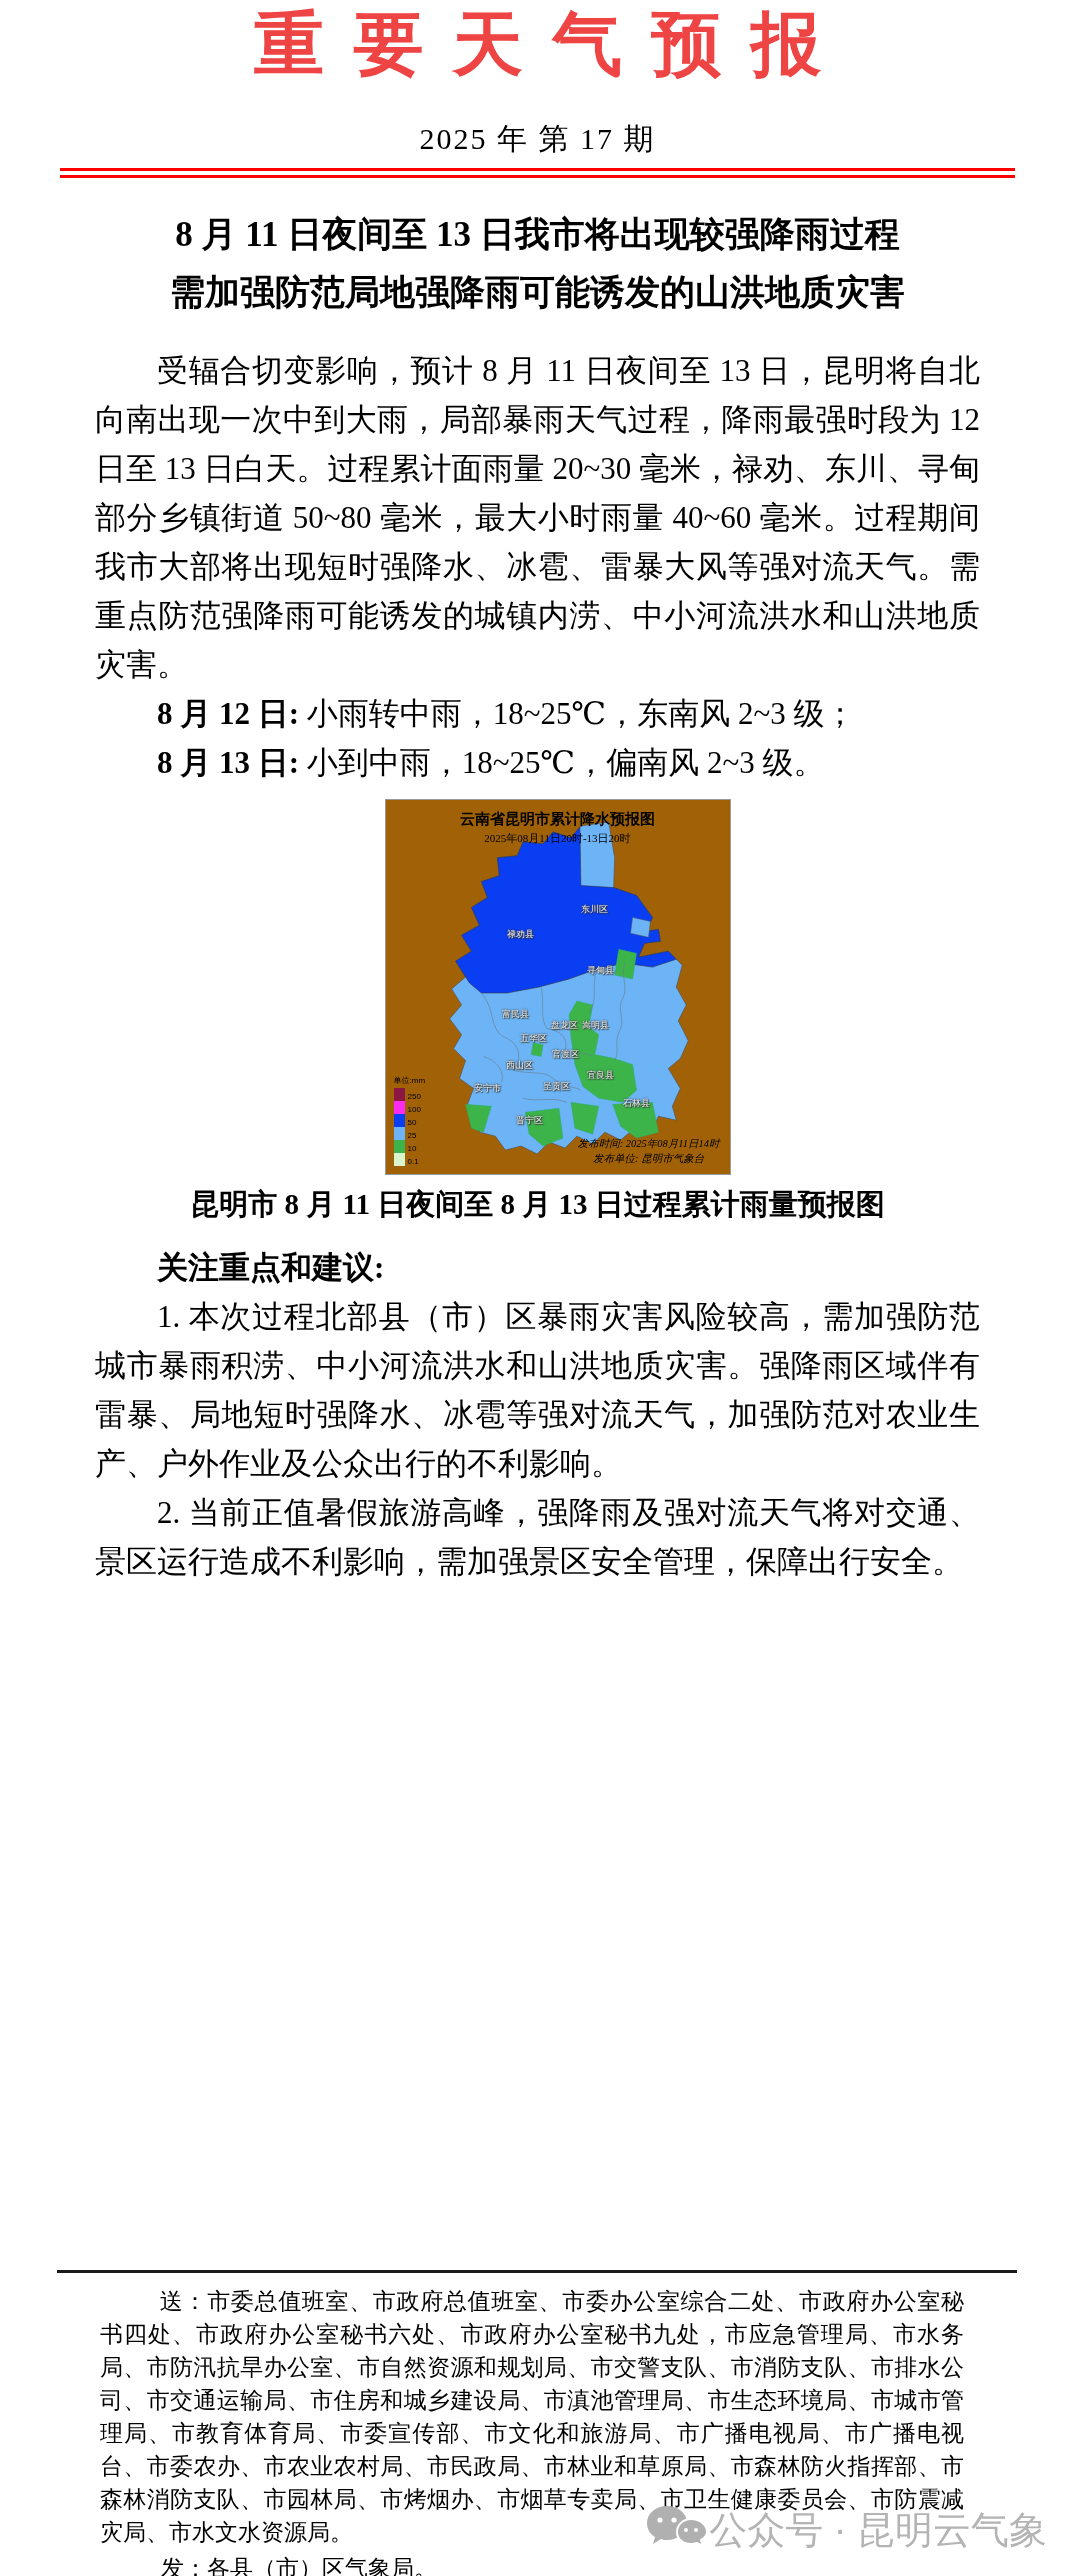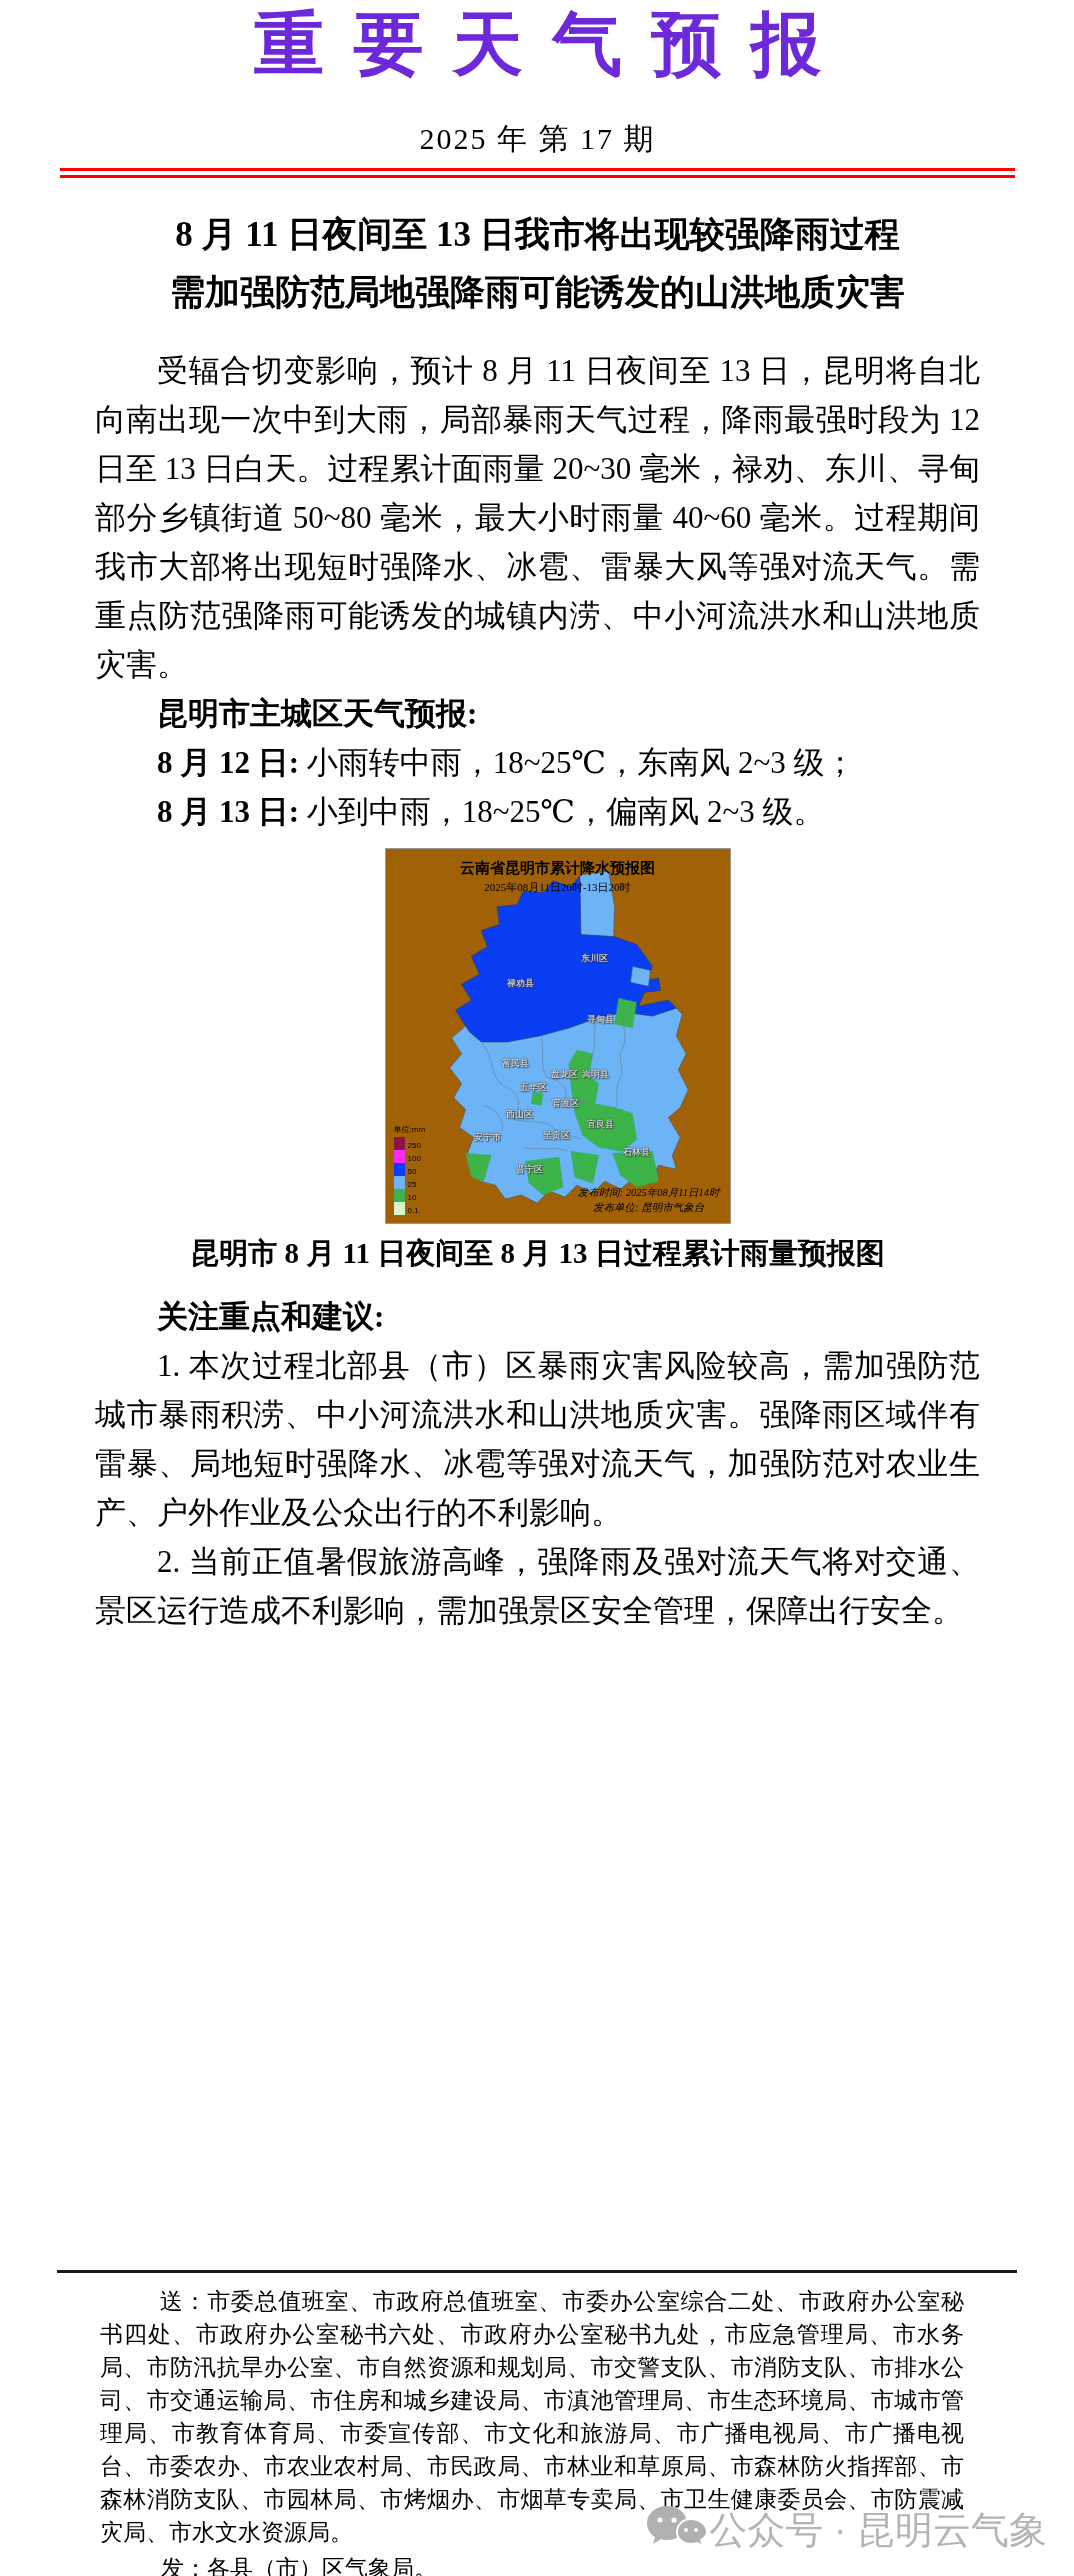--- a/index.html
+++ b/index.html
@@ -9,21 +9,21 @@
     background:#ffffff;
     font-family:"Liberation Serif","DejaVu Serif",serif;
     color:#000;
     overflow:hidden;
   }
   .doc-title{
     margin-top:6px;
     text-align:center;
     font-size:70px;
     font-weight:bold;
-    color:#6d28d9;
+    color:#ef4444;
     letter-spacing:0.42em;
     text-indent:0.42em;
     line-height:1.1;
   }
   .issue-no{
     margin-top:36px;
     text-align:center;
     font-size:30px;
     letter-spacing:2px;
   }
@@ -125,21 +125,20 @@
 
   <div class="red-rule"></div>
 
   <div class="headline">
     <div>8 月 11 日夜间至 13 日我市将出现较强降雨过程</div>
     <div>需加强防范局地强降雨可能诱发的山洪地质灾害</div>
   </div>
 
   <div class="body-block">
     <p class="para">受辐合切变影响，预计 8 月 11 日夜间至 13 日，昆明将自北向南出现一次中到大雨，局部暴雨天气过程，降雨最强时段为 12 日至 13 日白天。过程累计面雨量 20~30 毫米，禄劝、东川、寻甸部分乡镇街道 50~80 毫米，最大小时雨量 40~60 毫米。过程期间我市大部将出现短时强降水、冰雹、雷暴大风等强对流天气。需重点防范强降雨可能诱发的城镇内涝、中小河流洪水和山洪地质灾害。</p>
-    <p class="sub-heading">昆明市主城区天气预报:</p>
     <p class="fc-line"><b>8 月 12 日:</b><span> 小雨转中雨，18~25℃，东南风 2~3 级；</span></p>
     <p class="fc-line"><b>8 月 13 日:</b><span> 小到中雨，18~25℃，偏南风 2~3 级。</span></p>
   </div>
 
   <div class="map-wrap">
     <div class="map-box">
       <svg width="344" height="374" viewBox="0 0 346 376">
 
         <polygon class="fill-25" stroke="#555" stroke-width="0.7" points="196,26 224,22 230,58 229,88 252,96 268,118 262,132 274,130 276,142 260,144 254,158 284,152 298,166 292,188 302,206 294,222 304,242 296,260 284,270 296,290 288,308 292,322 274,318 266,336 250,330 236,342 220,334 208,346 192,338 180,350 164,344 152,356 136,348 120,352 110,338 94,334 98,316 82,306 88,290 74,280 80,262 68,250 76,236 64,220 76,206 66,190 80,178 70,162 86,152 76,136 94,126 86,108 102,98 96,82 114,76 112,58 132,56 138,42 158,44 168,32 186,38"></polygon>
 

